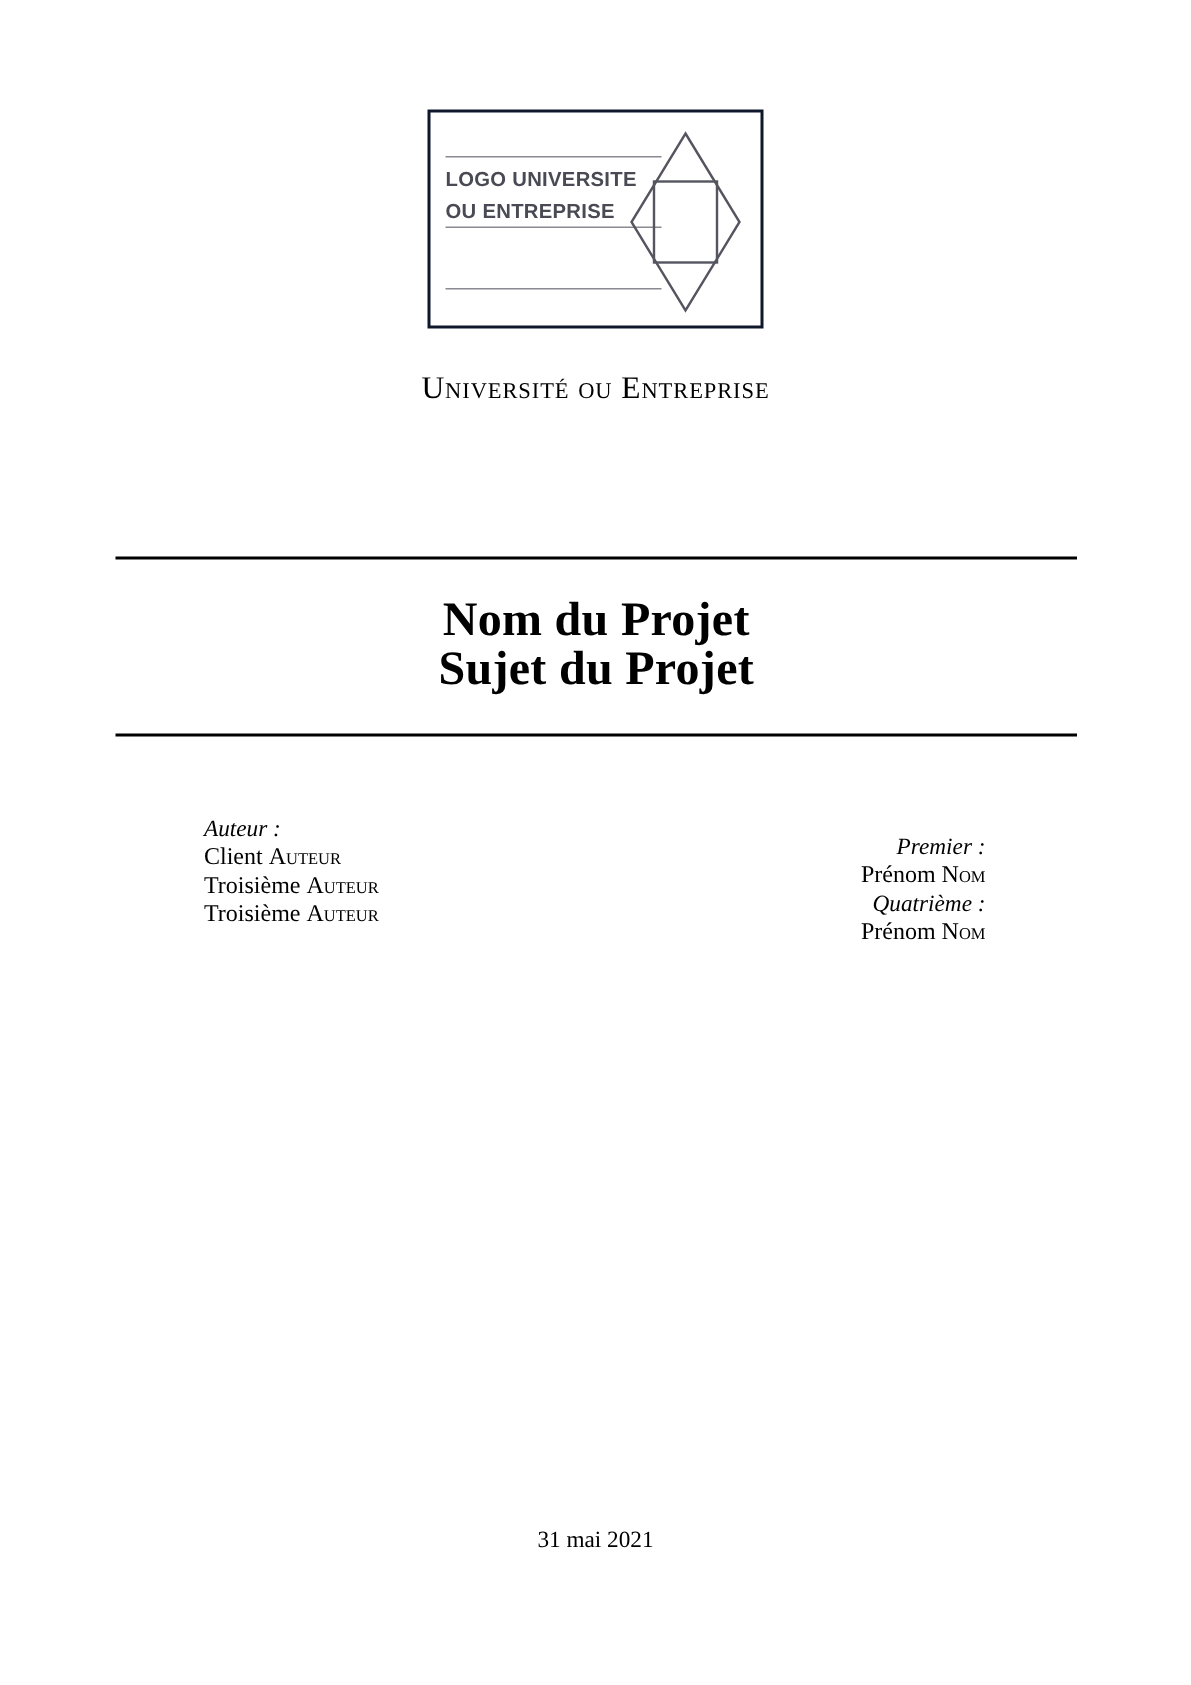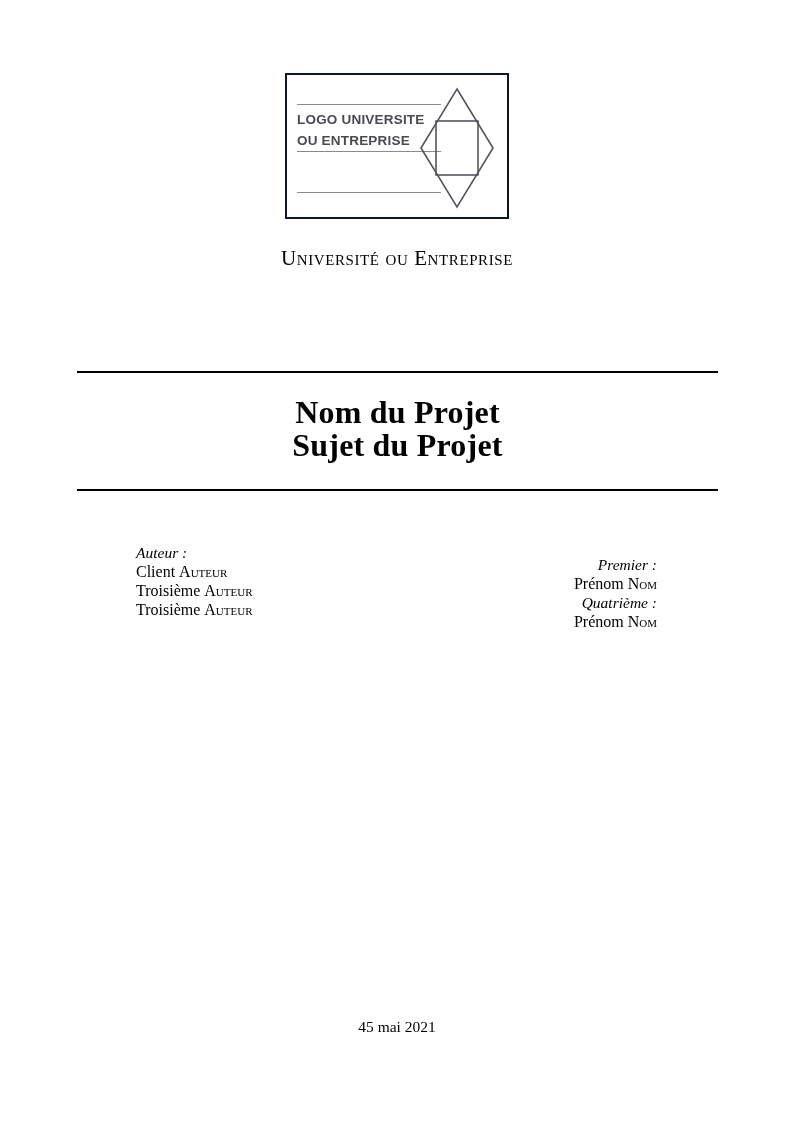--- a/index.html
+++ b/index.html
@@ -196,15 +196,15 @@
       <span>Prénom</span>
       <span class="sc">Nom</span>
     </div>
     <div class="role">Quatrième :</div>
     <div class="person">
       <span>Prénom</span>
       <span class="sc">Nom</span>
     </div>
   </div>
 
-  <div class="date">45 mai 2021</div>
+  <div class="date">31 mai 2021</div>
 
 </div>
 
 </body></html>

